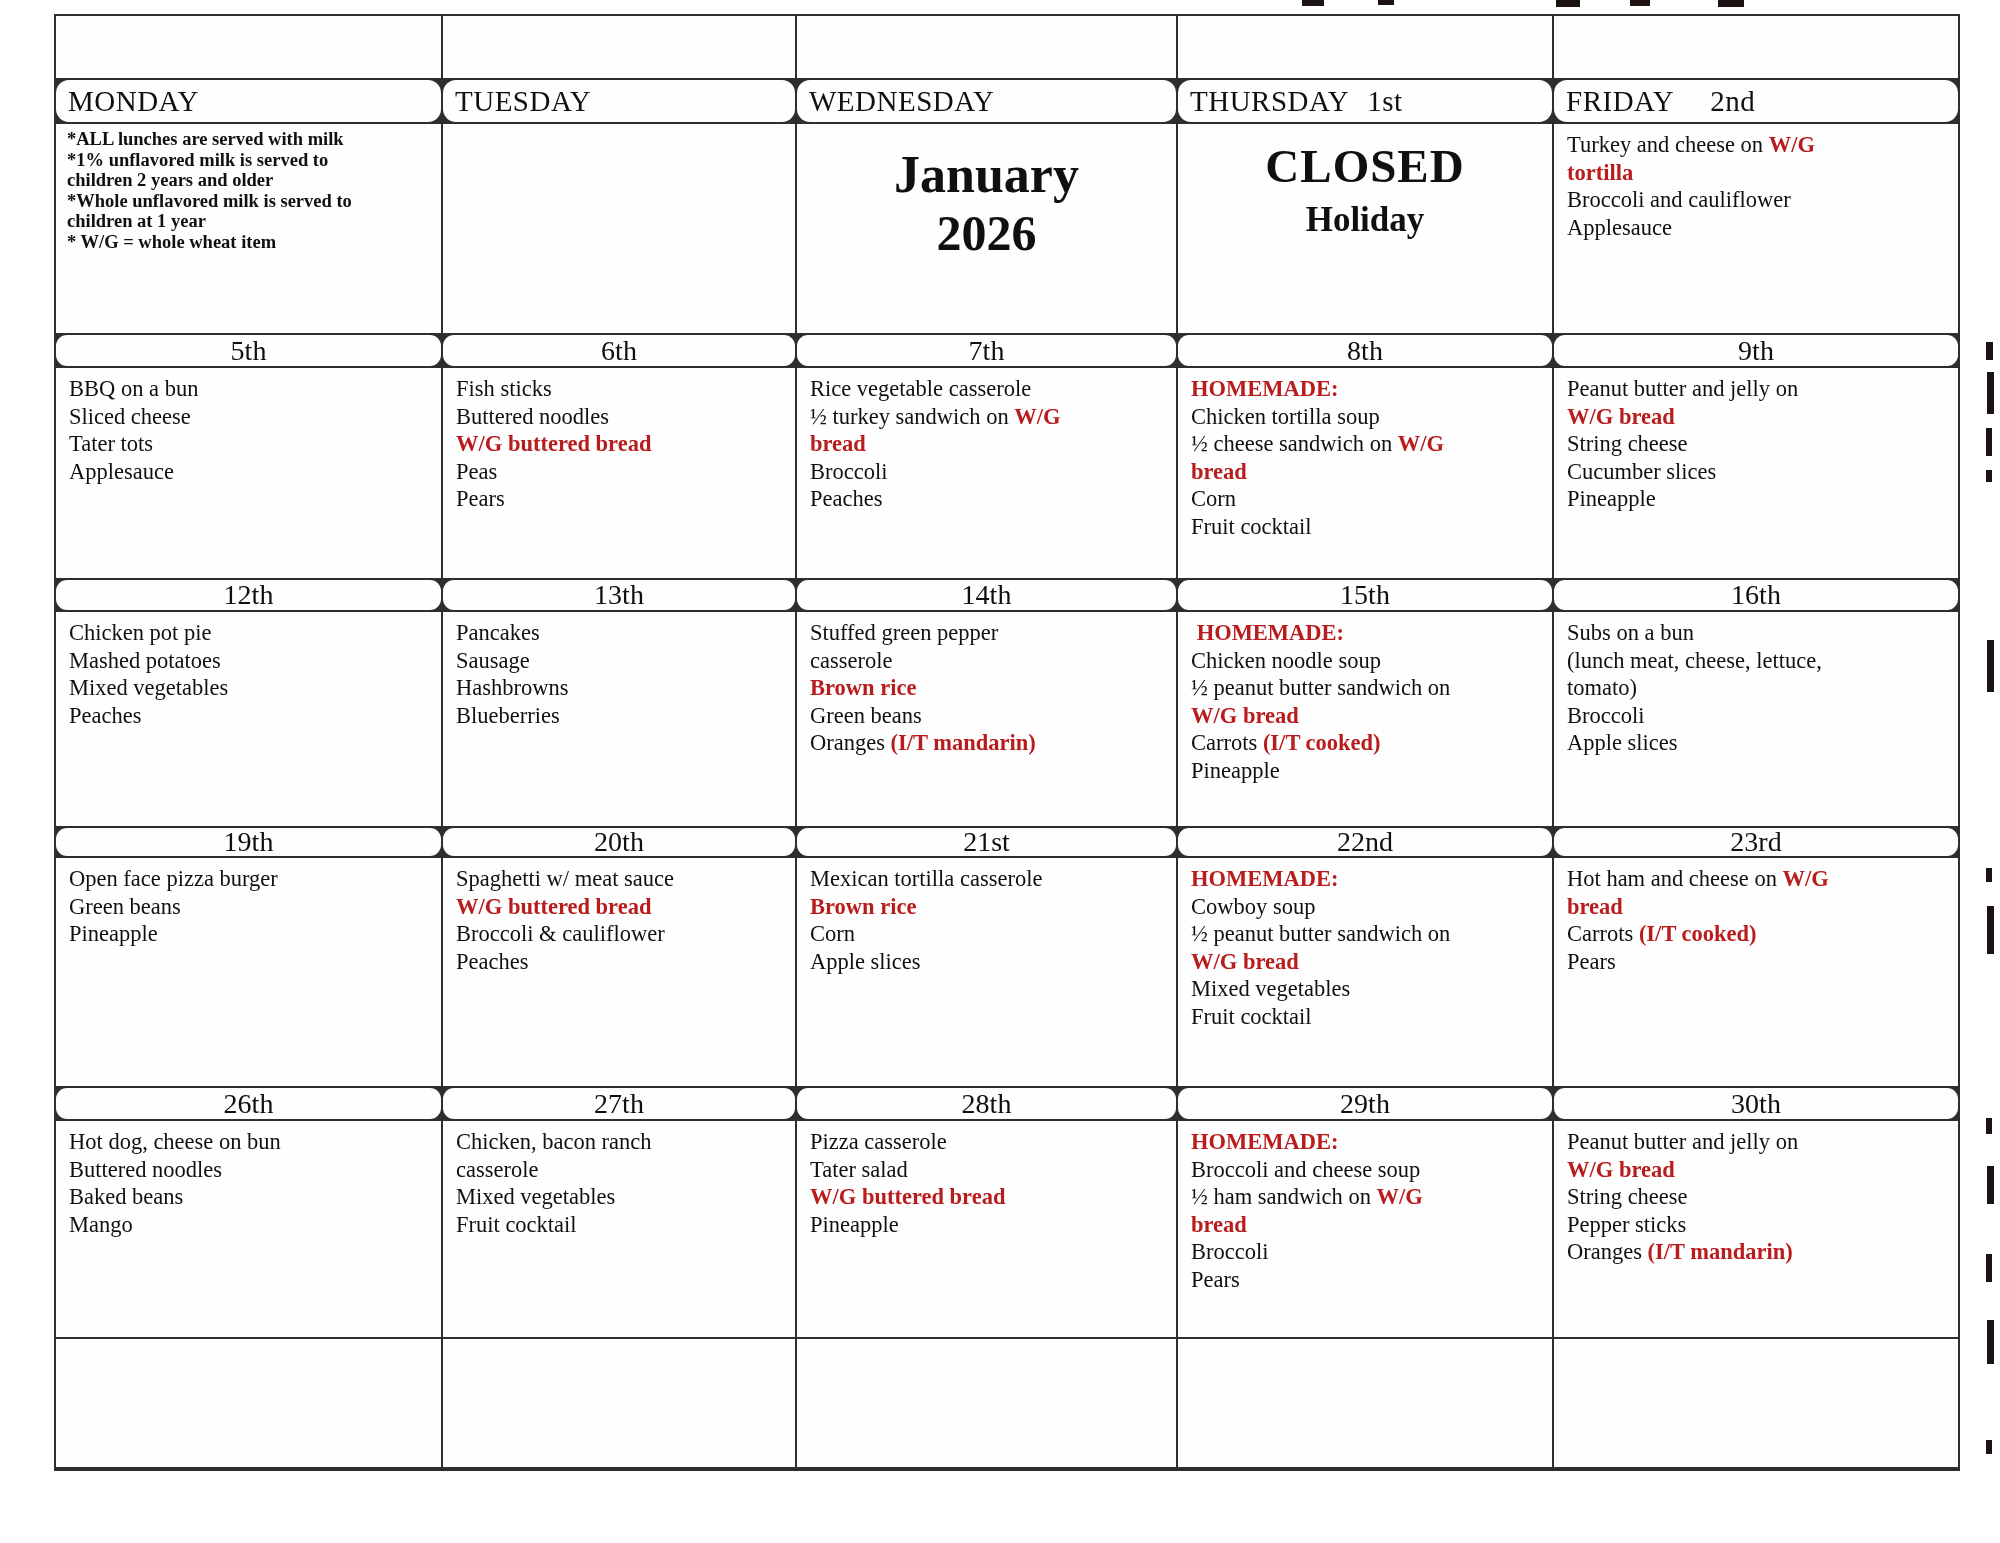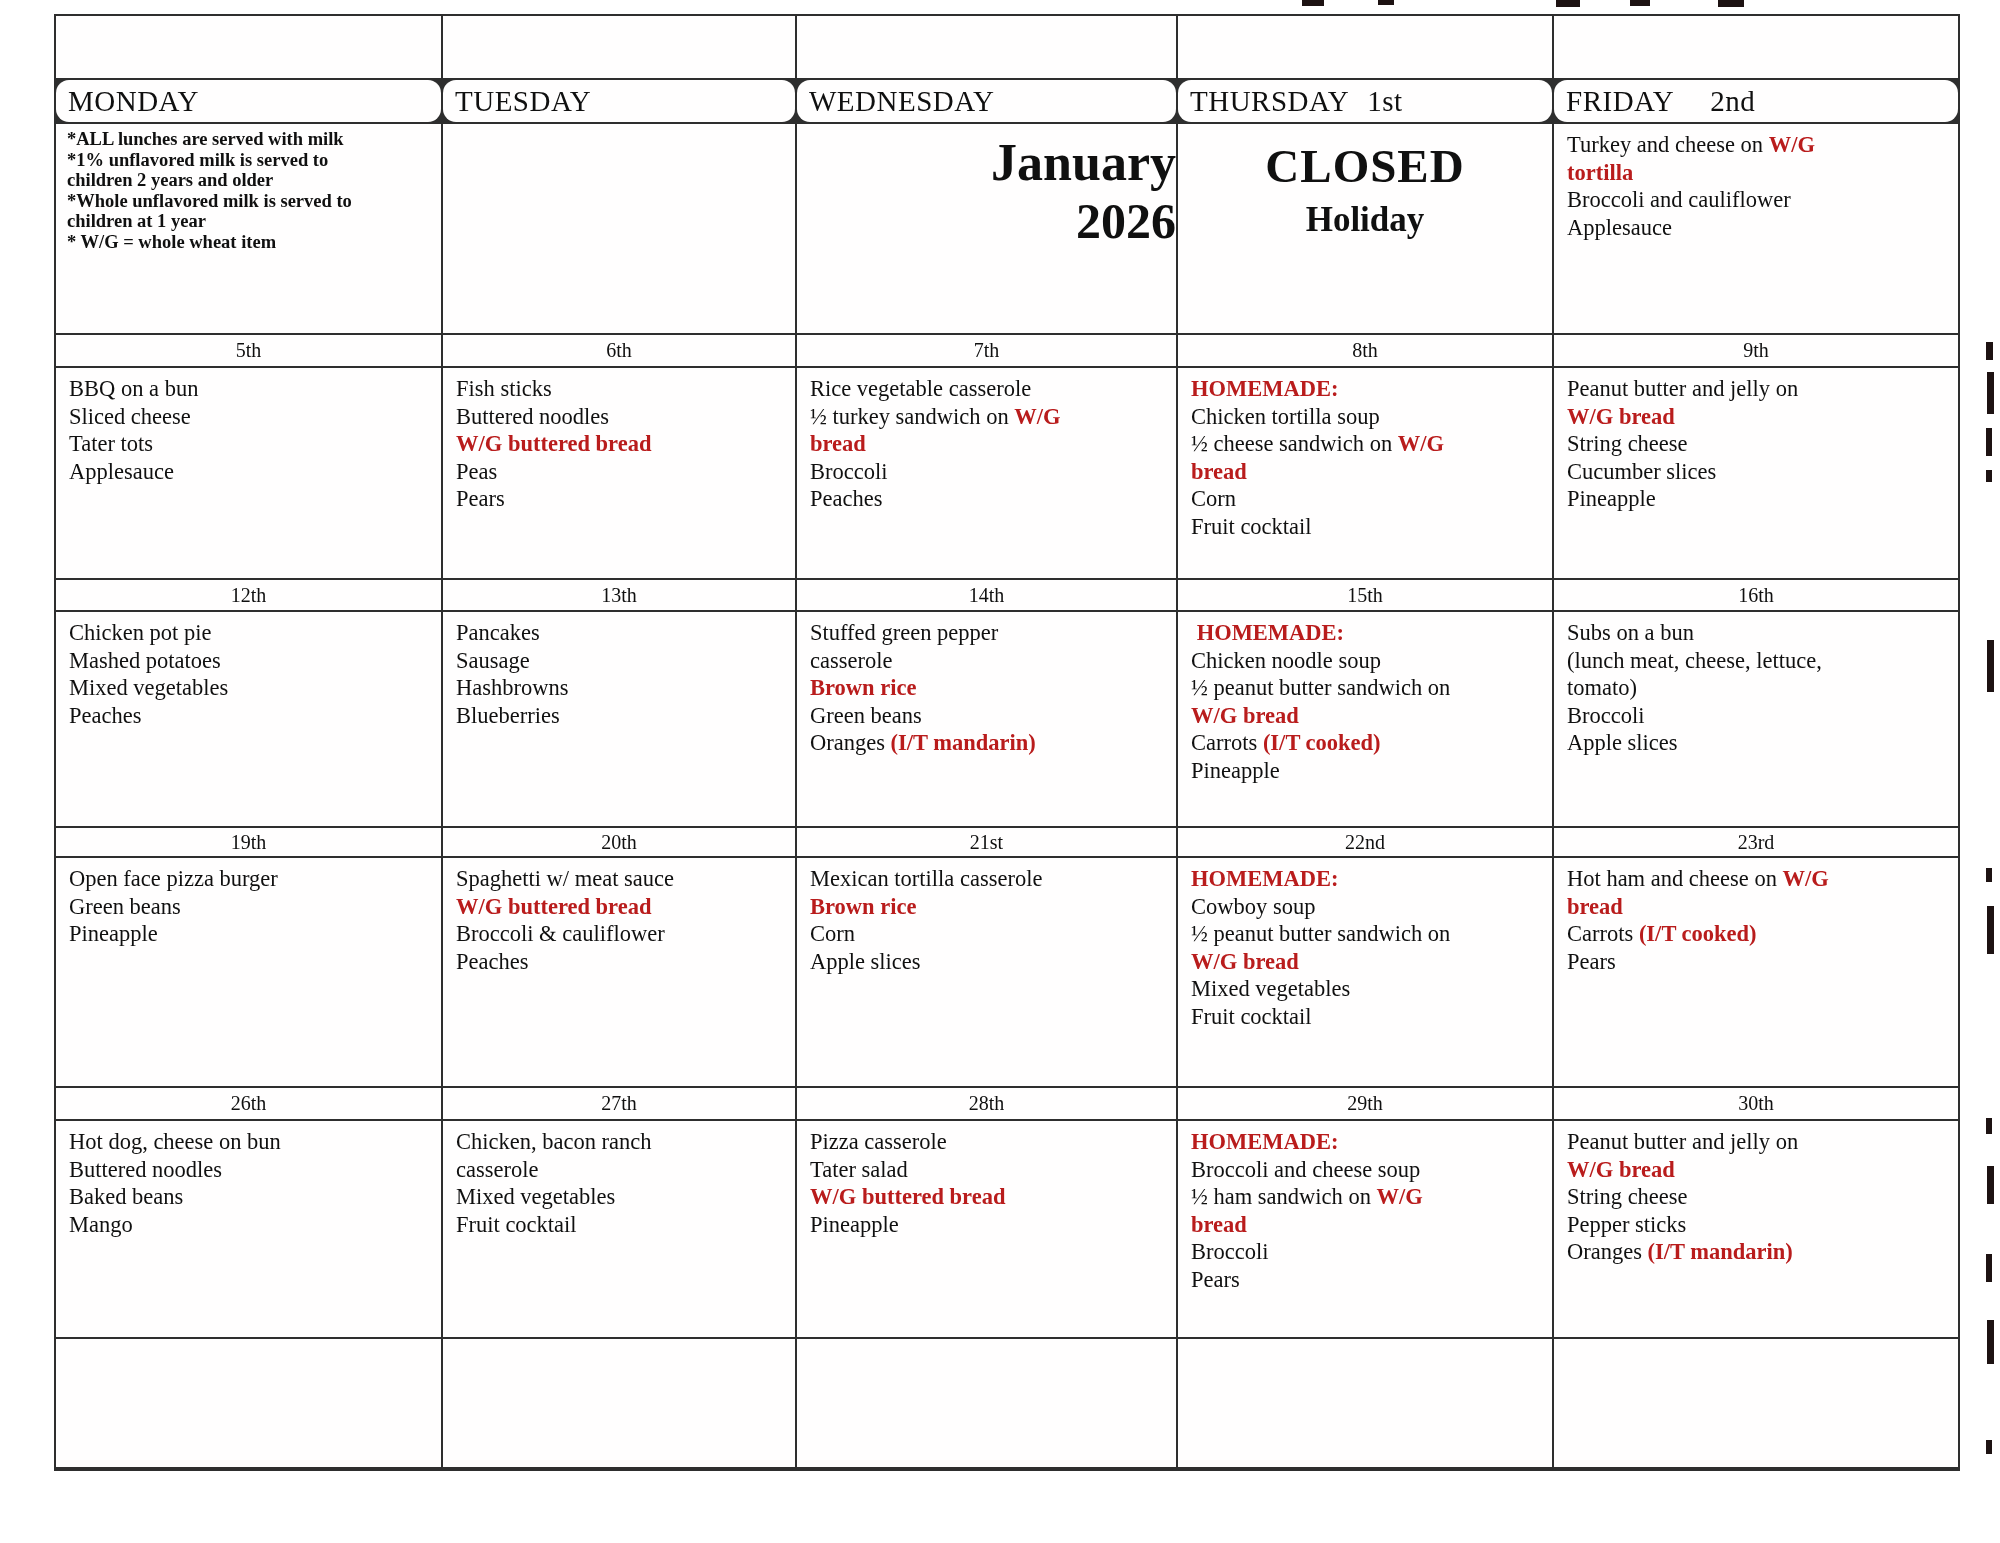--- a/index.html
+++ b/index.html
@@ -13,26 +13,26 @@
     display:grid;
     grid-template-columns:385px 352px 379px 374px 404px;
     grid-template-rows:62px 42px 209px 31px 210px 30px 214px 28px 228px 31px 216px 128px;
     gap:2px;background:#2e2e2e;
     border:2px solid #2e2e2e;border-bottom-width:4px;
   }
   .cell{background:#fffefe;overflow:hidden;}
   .day-cell{font-size:29px;padding:5px 4px 0 12px;letter-spacing:.5px;border-radius:13px;}
   .hdr-date{margin-left:18px;}
   .hdr-date.wide{margin-left:36px;}
-  .date-cell{display:flex;align-items:center;justify-content:center;font-size:20px;}
+  .date-cell{display:flex;align-items:center;justify-content:center;font-size:28px;border-radius:11px;}
   .menu-cell{padding:7px 8px 0 13px;font-size:22.5px;line-height:27.5px;}
   .menu-cell .line{white-space:nowrap;}
   b{font-weight:700;color:#b91c1c;}
   .notes-cell{padding:5px 6px 0 11px;font-size:18.5px;line-height:20.5px;font-weight:700;}
-  .month-cell{text-align:right;font-weight:700;padding-top:10px;}
+  .month-cell{text-align:center;font-weight:700;padding-top:22px;}
   .month-line1{font-size:52px;line-height:58px;}
   .month-line2{font-size:50px;line-height:58px;}
   .closed-cell{text-align:center;font-weight:700;padding-top:16px;}
   .closed-line1{font-size:47px;line-height:52px;letter-spacing:1px;}
   .closed-line2{font-size:35px;line-height:56px;}
   .artifact{position:absolute;background:#1d1212;}
 </style>
 </head>
 <body>
 

